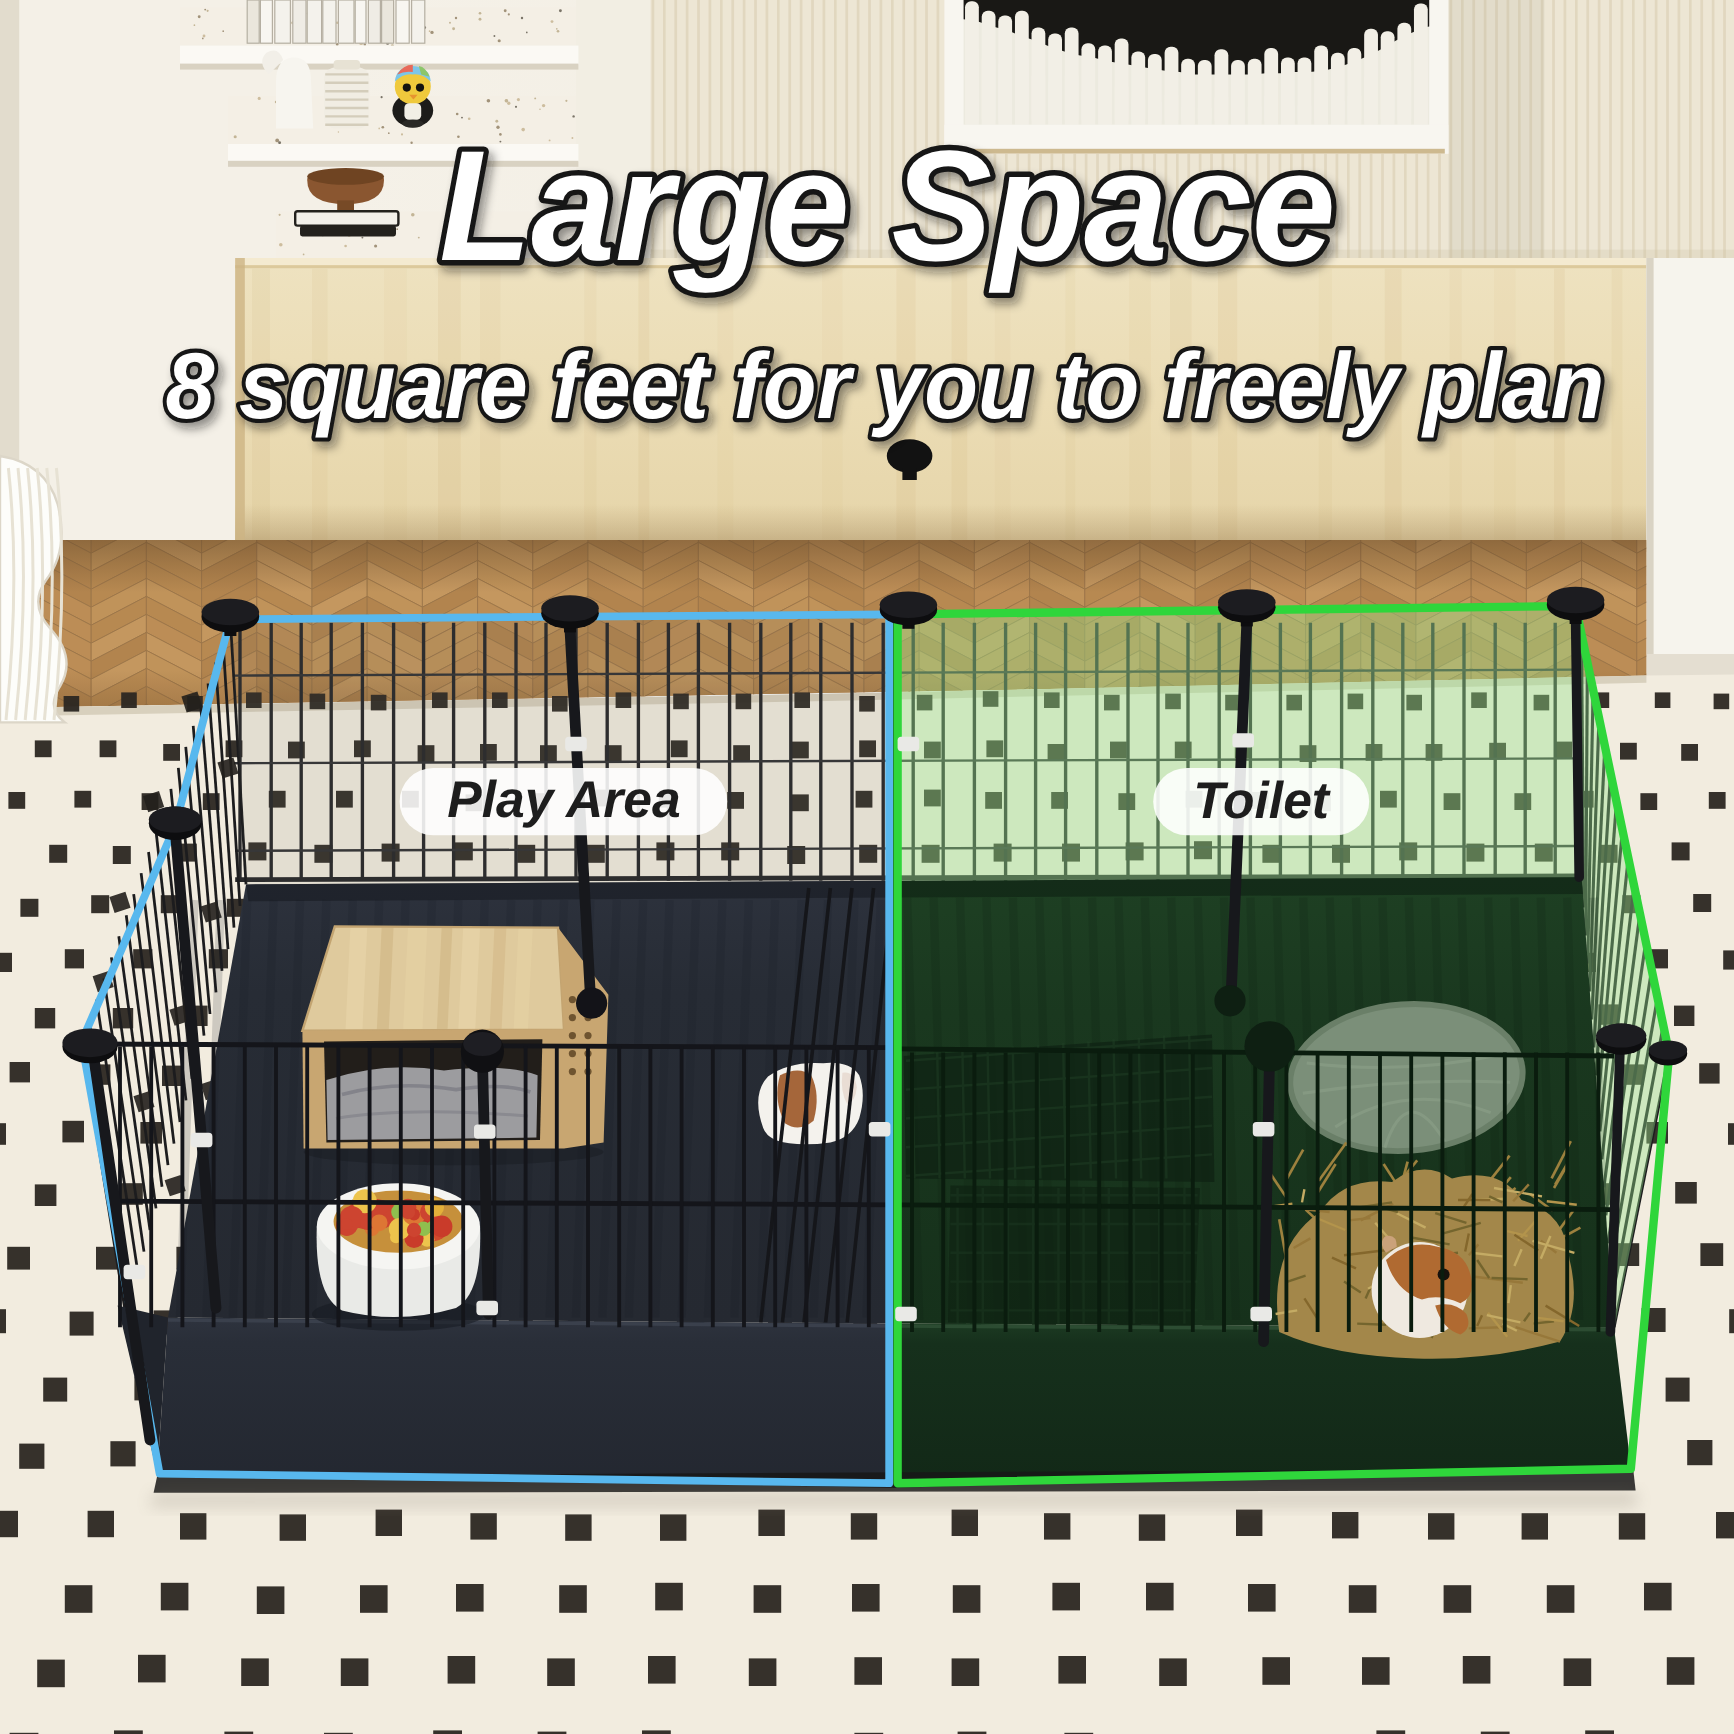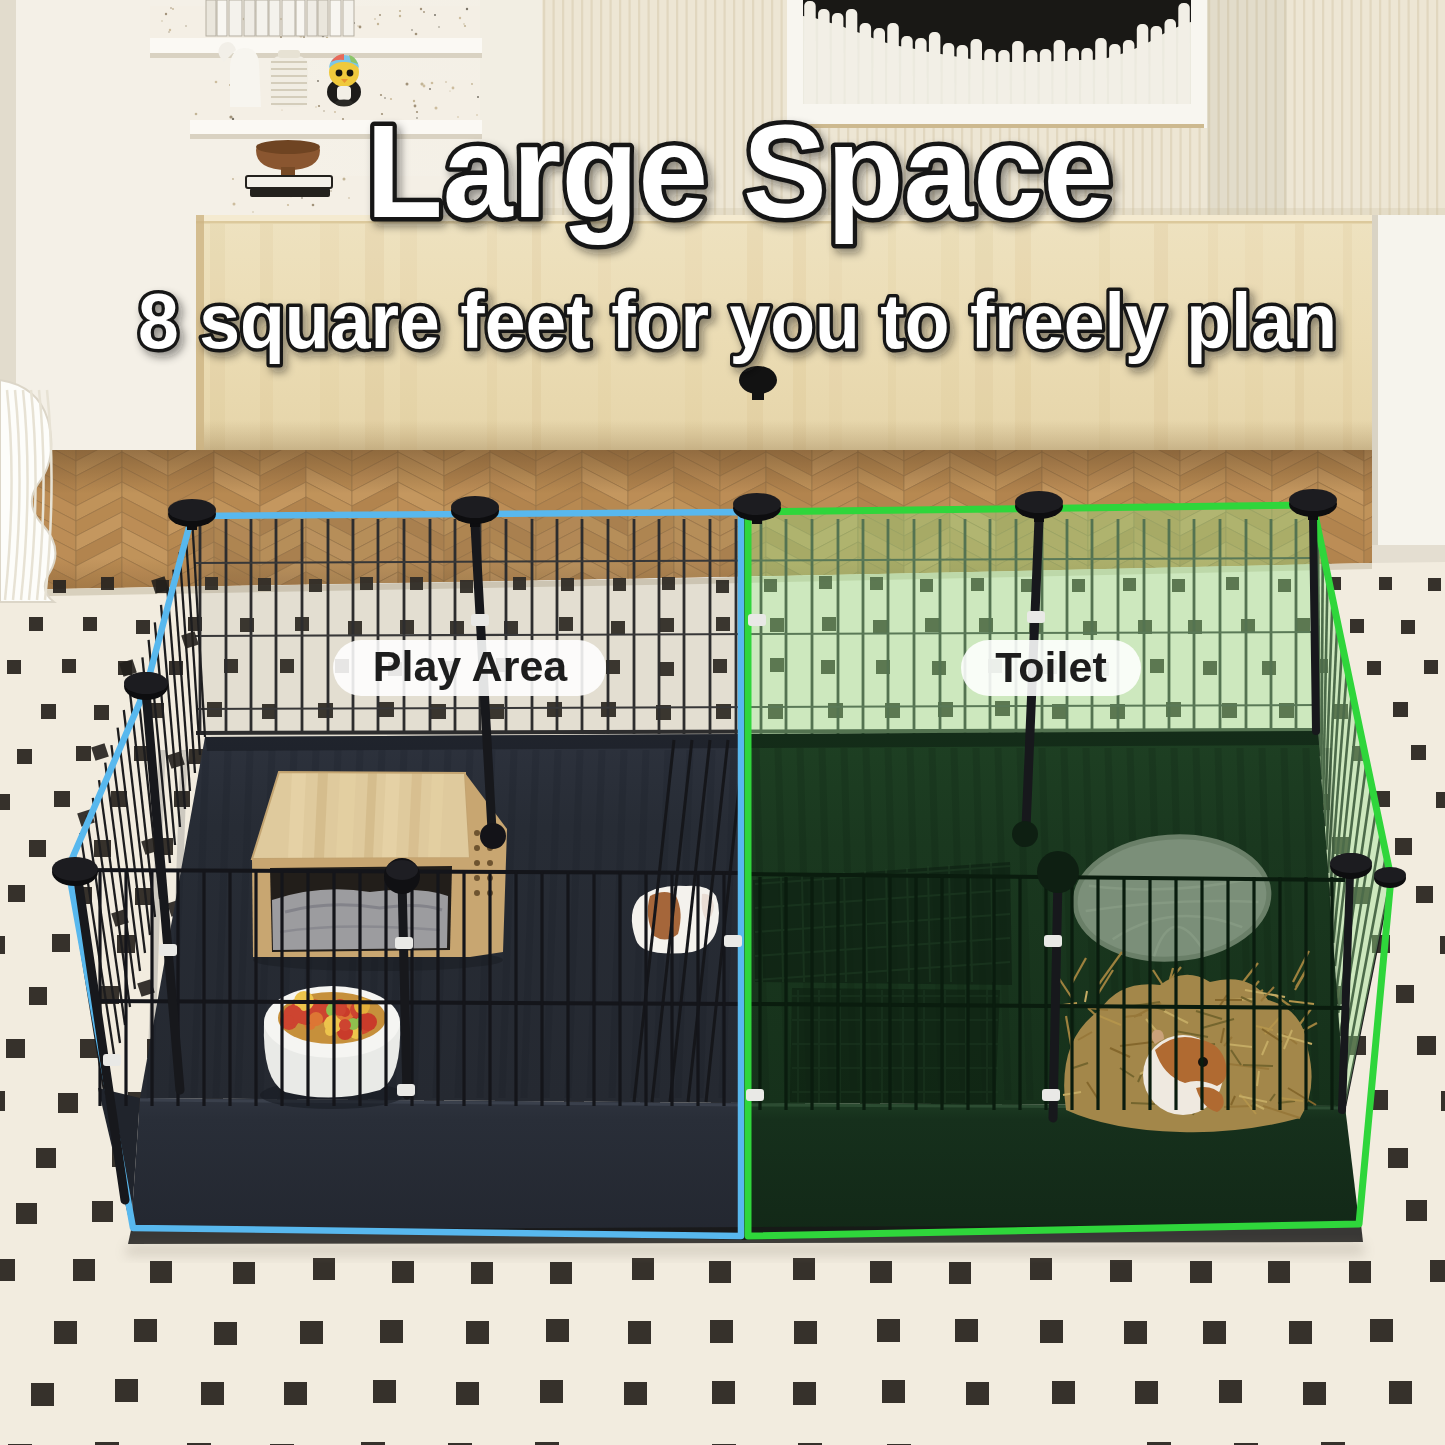--- a/index.html
+++ b/index.html
@@ -1,16 +1,16 @@
 <!DOCTYPE html>
 <html><head>
 <meta charset="utf-8">
 <style>
 html,body{margin:0;padding:0;background:#fff;font-family:"Liberation Sans",sans-serif;}
-#scene{position:relative;width:1445px;height:1445px;overflow:hidden;}
+#scene{position:relative;width:1445px;height:1445px;overflow:hidden;font-style:italic;}
 </style>
 </head>
 <body>
 
 <div id="scene">
 <svg xmlns="http://www.w3.org/2000/svg" width="1445" height="1445" viewBox="0 0 1445 1445">
 <defs>
 <linearGradient id="wallL" x1="0" y1="0" x2="1" y2="0">
  <stop offset="0" stop-color="#e7e1d2"></stop>
           <stop offset="0.18" stop-color="#f5f1e8"></stop>

